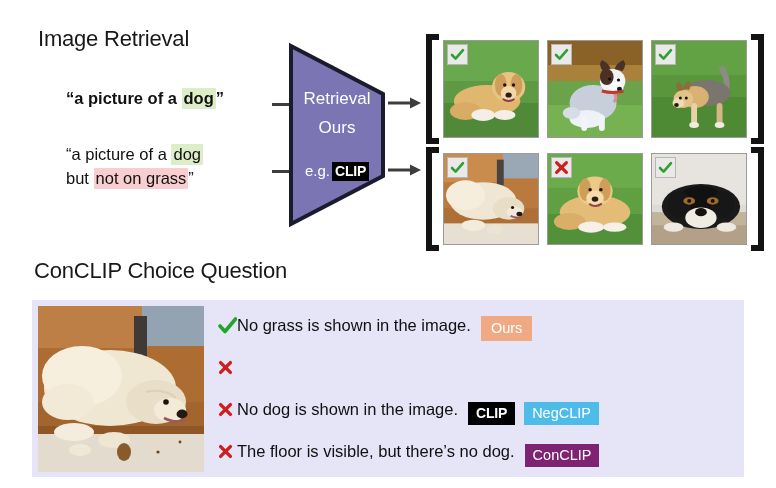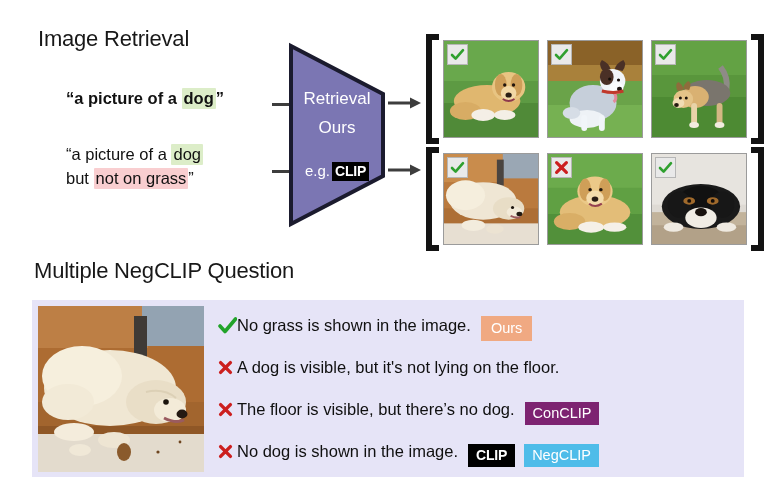--- a/index.html
+++ b/index.html
@@ -440,21 +440,21 @@
         <div class="verdict">
           <svg width="15" height="15" viewBox="0 0 15 15" xmlns="http://www.w3.org/2000/svg">
             <path d="M2 8 L5.6 11.6 L13 3.2" stroke="#2fa02f" stroke-width="2.6" fill="none" stroke-linecap="round" stroke-linejoin="round"></path>
           </svg>
         </div>
       </div>
 
     </div>
   </div>
 
-  <div class="section-title" id="title-mcq">Multiple NegCLIP Question</div>
+  <div class="section-title" id="title-mcq">ConCLIP Choice Question</div>
 
   <div id="mcq-panel">
 
     <div id="mcq-photo">
       <svg viewBox="0 0 166 166" preserveAspectRatio="none" xmlns="http://www.w3.org/2000/svg">
         <rect width="166" height="166" fill="#ad6c32"></rect>
         <rect x="0" y="0" width="110" height="42" fill="#bd7f45"></rect>
         <rect x="104" y="0" width="62" height="40" fill="#93a3b2"></rect>
         <rect x="96" y="10" width="13" height="52" fill="#3f3a36"></rect>
         <rect y="96" width="166" height="70" fill="#a2652e"></rect>
@@ -491,45 +491,44 @@
           <span class="tag ours">Ours</span>
         </span>
       </div>
 
       <div class="option">
         <span class="opt-mark">
           <svg width="15" height="15" viewBox="0 0 15 15" xmlns="http://www.w3.org/2000/svg">
             <path d="M2.6 2.6 L12.4 12.4 M12.4 2.6 L2.6 12.4" stroke="#cc1f1f" stroke-width="3.4" stroke-linecap="round"></path>
           </svg>
         </span>
-        <span class="opt-text">A dog is visible, but it's not lying on the floor.</span>
         <span class="opt-tags"></span>
-      </div>
-
-      <div class="option">
-        <span class="opt-mark">
-          <svg width="15" height="15" viewBox="0 0 15 15" xmlns="http://www.w3.org/2000/svg">
-            <path d="M2.6 2.6 L12.4 12.4 M12.4 2.6 L2.6 12.4" stroke="#cc1f1f" stroke-width="3.4" stroke-linecap="round"></path>
-          </svg>
-        </span>
-        <span class="opt-text">The floor is visible, but there’s no dog.</span>
-        <span class="opt-tags">
-          <span class="tag conclip">ConCLIP</span>
-        </span>
       </div>
 
       <div class="option">
         <span class="opt-mark">
           <svg width="15" height="15" viewBox="0 0 15 15" xmlns="http://www.w3.org/2000/svg">
             <path d="M2.6 2.6 L12.4 12.4 M12.4 2.6 L2.6 12.4" stroke="#cc1f1f" stroke-width="3.4" stroke-linecap="round"></path>
           </svg>
         </span>
         <span class="opt-text">No dog is shown in the image.</span>
         <span class="opt-tags">
           <span class="tag clip">CLIP</span>
           <span class="tag negclip">NegCLIP</span>
         </span>
       </div>
 
+      <div class="option">
+        <span class="opt-mark">
+          <svg width="15" height="15" viewBox="0 0 15 15" xmlns="http://www.w3.org/2000/svg">
+            <path d="M2.6 2.6 L12.4 12.4 M12.4 2.6 L2.6 12.4" stroke="#cc1f1f" stroke-width="3.4" stroke-linecap="round"></path>
+          </svg>
+        </span>
+        <span class="opt-text">The floor is visible, but there’s no dog.</span>
+        <span class="opt-tags">
+          <span class="tag conclip">ConCLIP</span>
+        </span>
+      </div>
+
     </div>
   </div>
 
 </div>
 
 </body></html>

